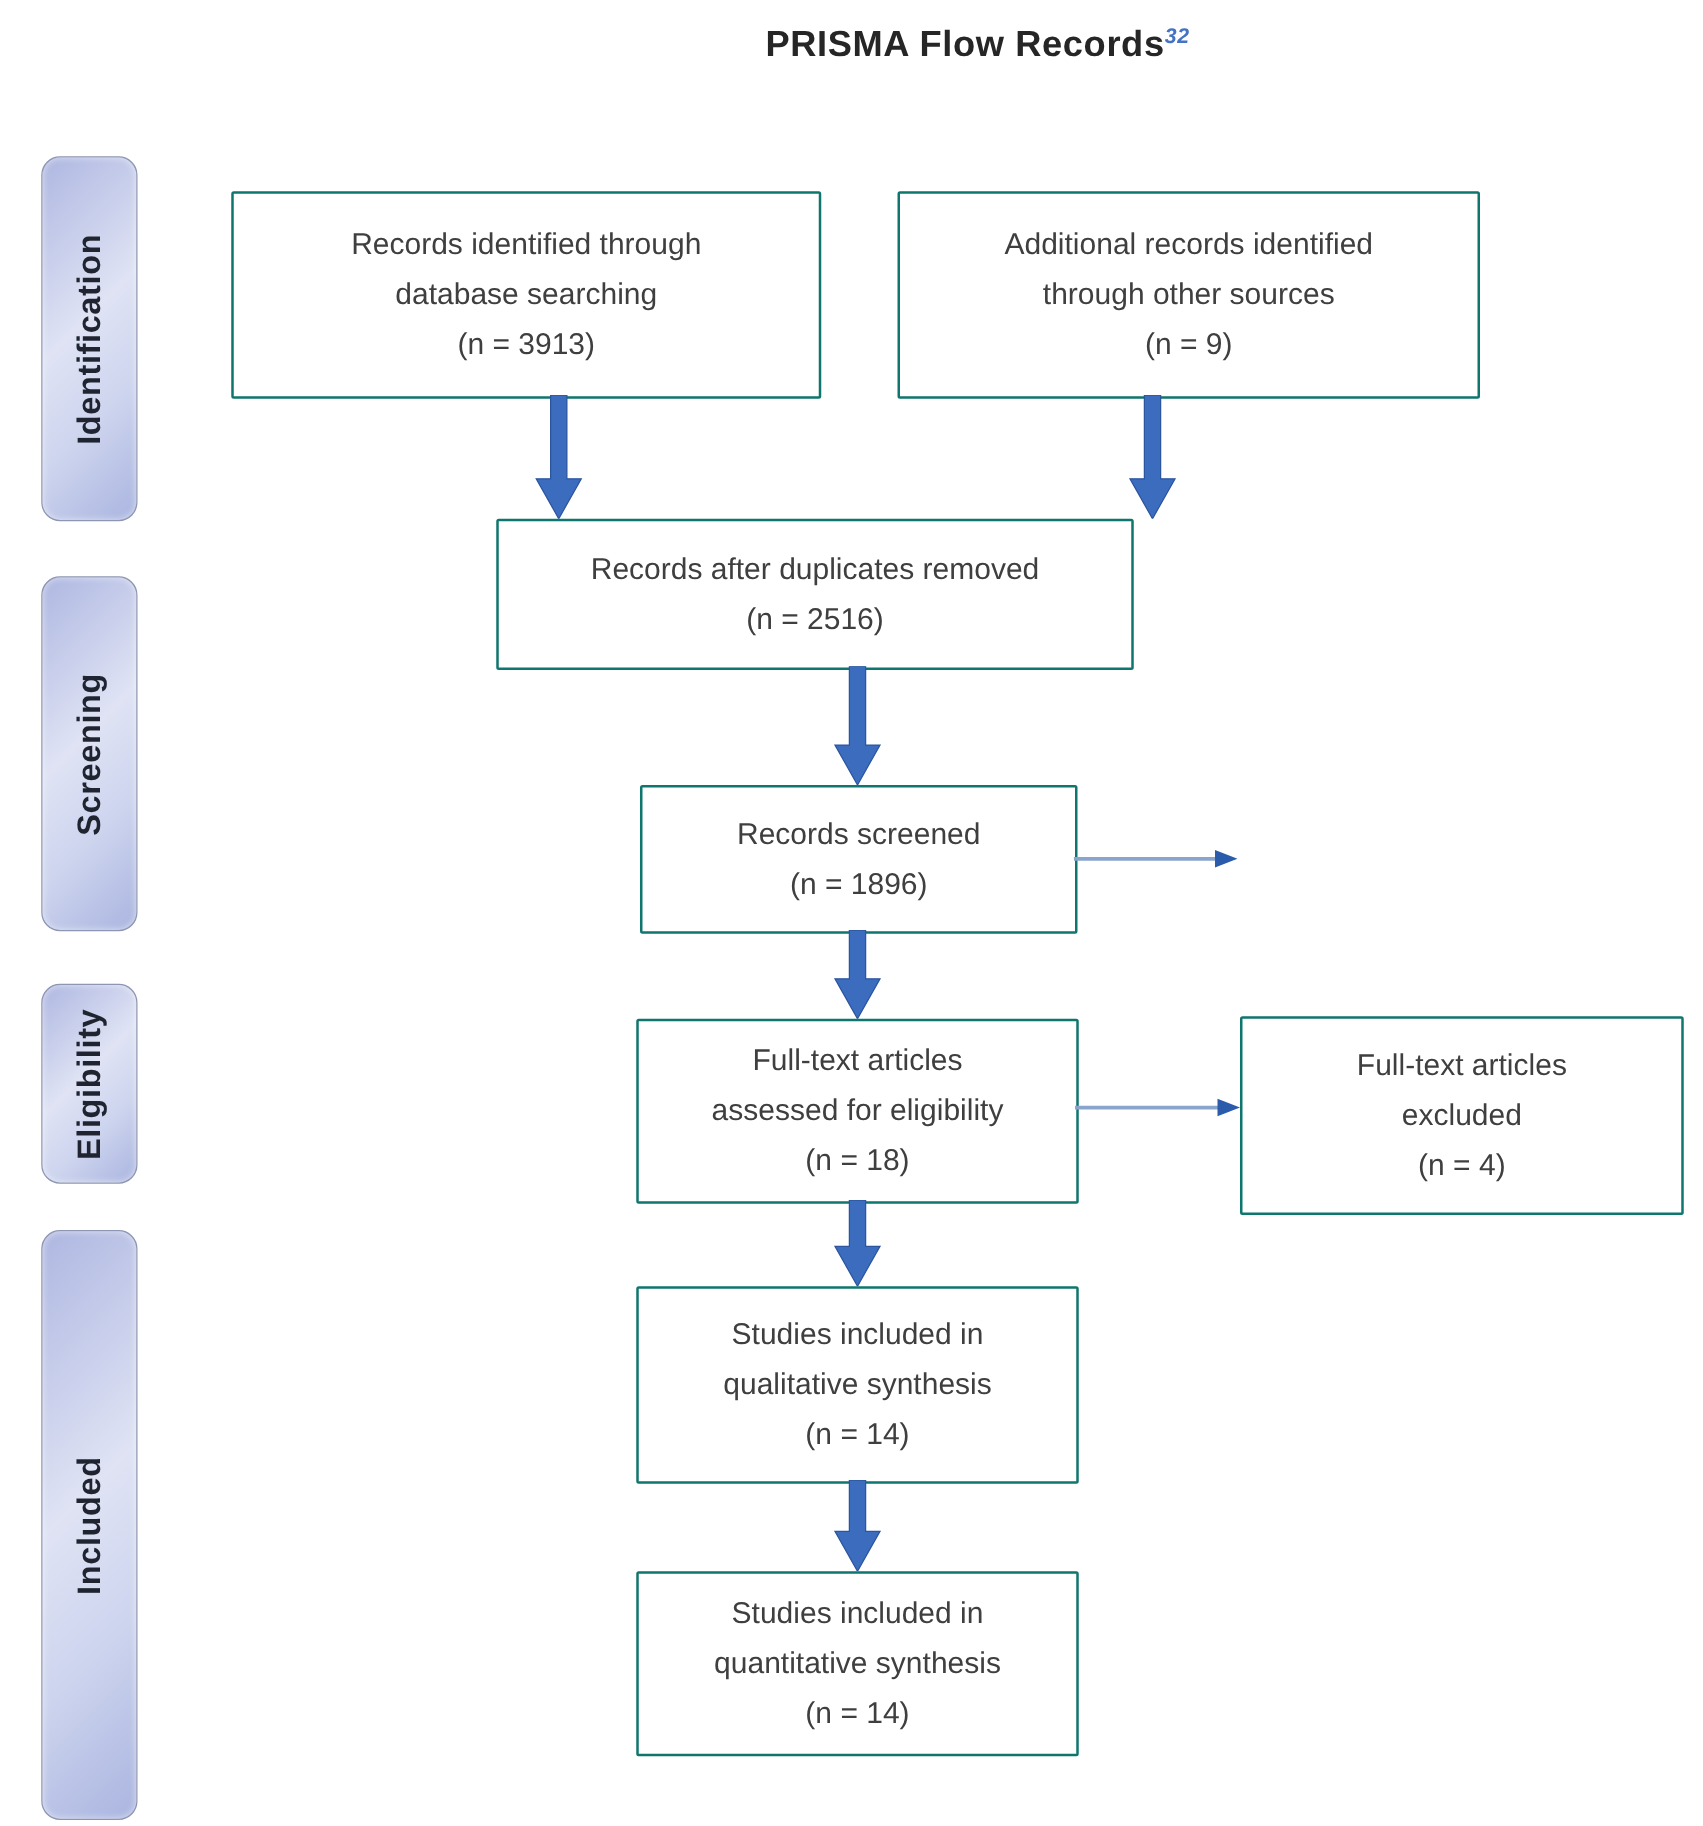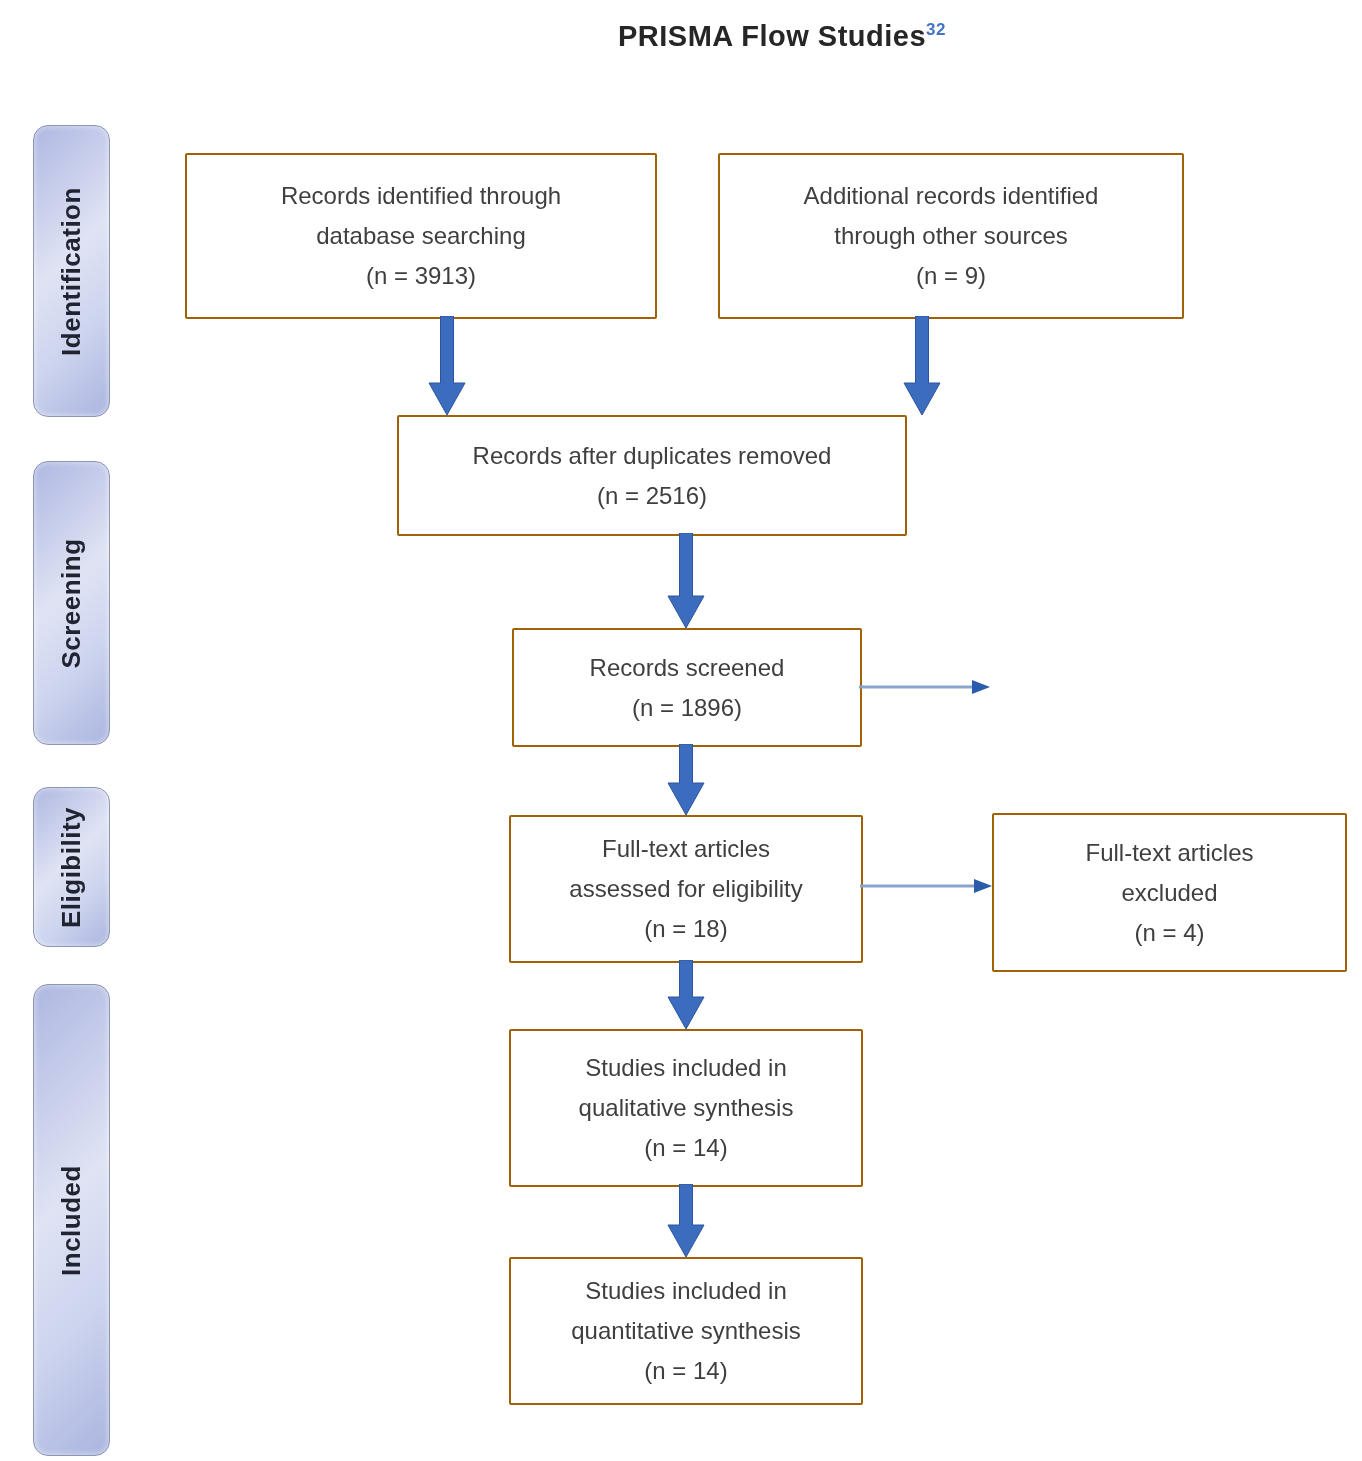--- a/index.html
+++ b/index.html
@@ -25,20 +25,21 @@
     color: #262626;
     letter-spacing: 0.5px;
     white-space: nowrap;
   }
   .title sup {
     color: #4472c4;
     font-size: 17px;
     font-weight: 700;
     vertical-align: super;
     line-height: 0;
+    font-style: italic;
   }
   .stage {
     position: absolute;
     left: 33px;
     width: 75px;
     border: 1.5px solid #8d96b2;
     border-radius: 15px;
     background: linear-gradient(135deg, #aeb7e1 0%, #dfe3f4 45%, #cdd4ee 70%, #aab5e0 100%);
     box-shadow: inset 0 0 6px rgba(255,255,255,0.6);
     display: flex;
@@ -49,21 +50,21 @@
     transform: rotate(-90deg);
     white-space: nowrap;
     font-size: 26px;
     font-weight: 600;
     color: #1f2430;
     letter-spacing: 0.5px;
   }
   .box {
     position: absolute;
     background: #ffffff;
-    border: 2px solid #a16207;
+    border: 2px solid #0f766e;
     border-radius: 2px;
     display: flex;
     align-items: center;
     justify-content: center;
     text-align: center;
   }
   .box-text {
     white-space: pre-line;
     font-size: 24px;
     line-height: 40px;
@@ -74,21 +75,21 @@
     pointer-events: none;
   }
   .arrow svg { display: block; }
 </style>
 </head>
 <body>
 
 <div class="canvas">
 
   <div class="title">
-    <span>PRISMA Flow Studies</span><sup>32</sup>
+    <span>PRISMA Flow Records</span><sup>32</sup>
   </div>
 
   <div class="stage" style="top:125px; height:290px;">
     <span class="stage-label">Identification</span>
   </div>
   <div class="stage" style="top:461px; height:282px;">
     <span class="stage-label">Screening</span>
   </div>
   <div class="stage" style="top:787px; height:158px;">
     <span class="stage-label">Eligibility</span>

